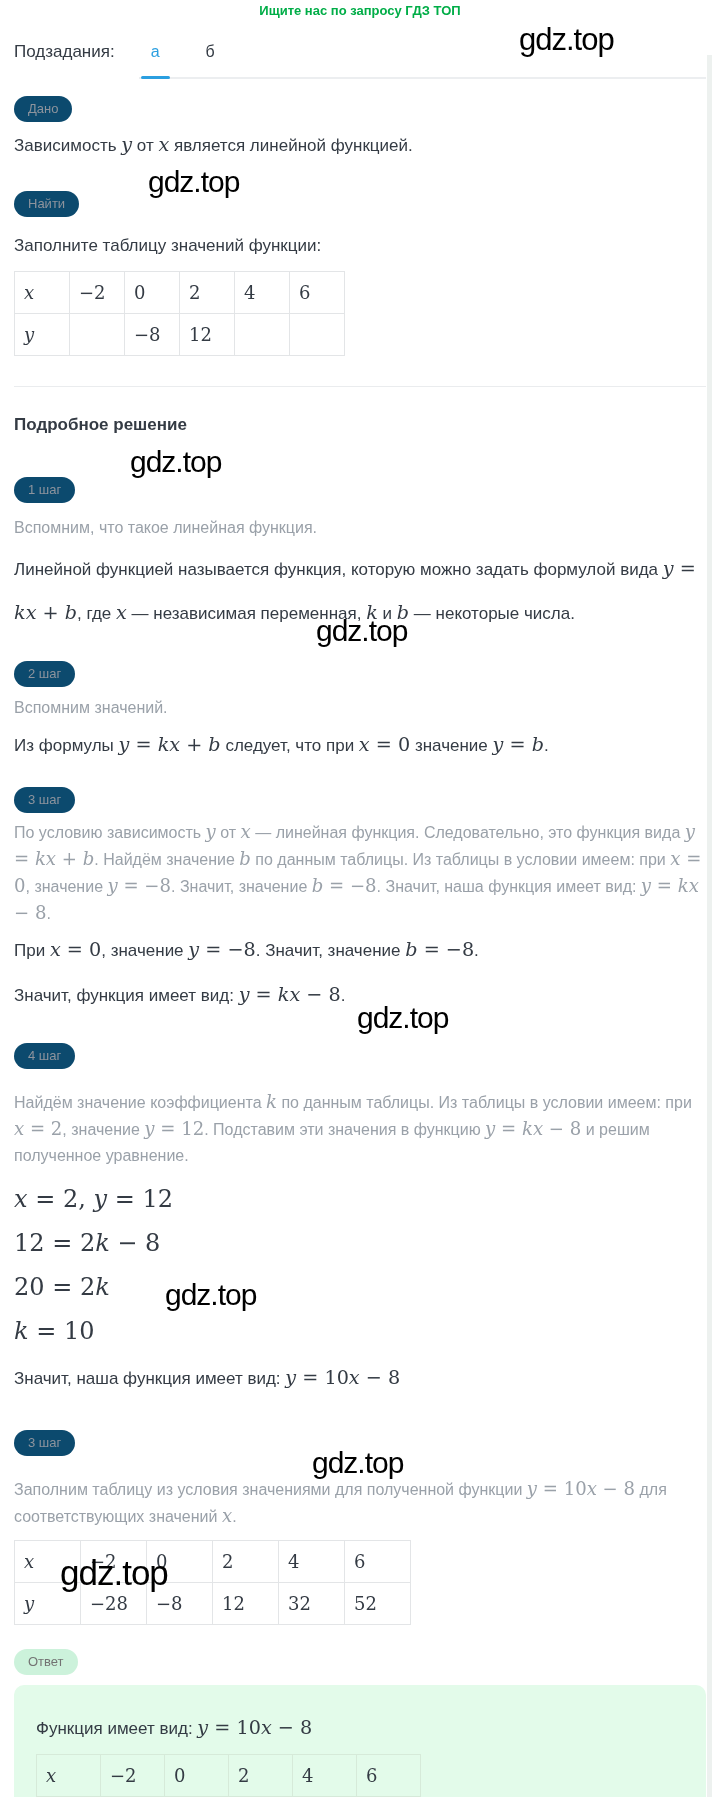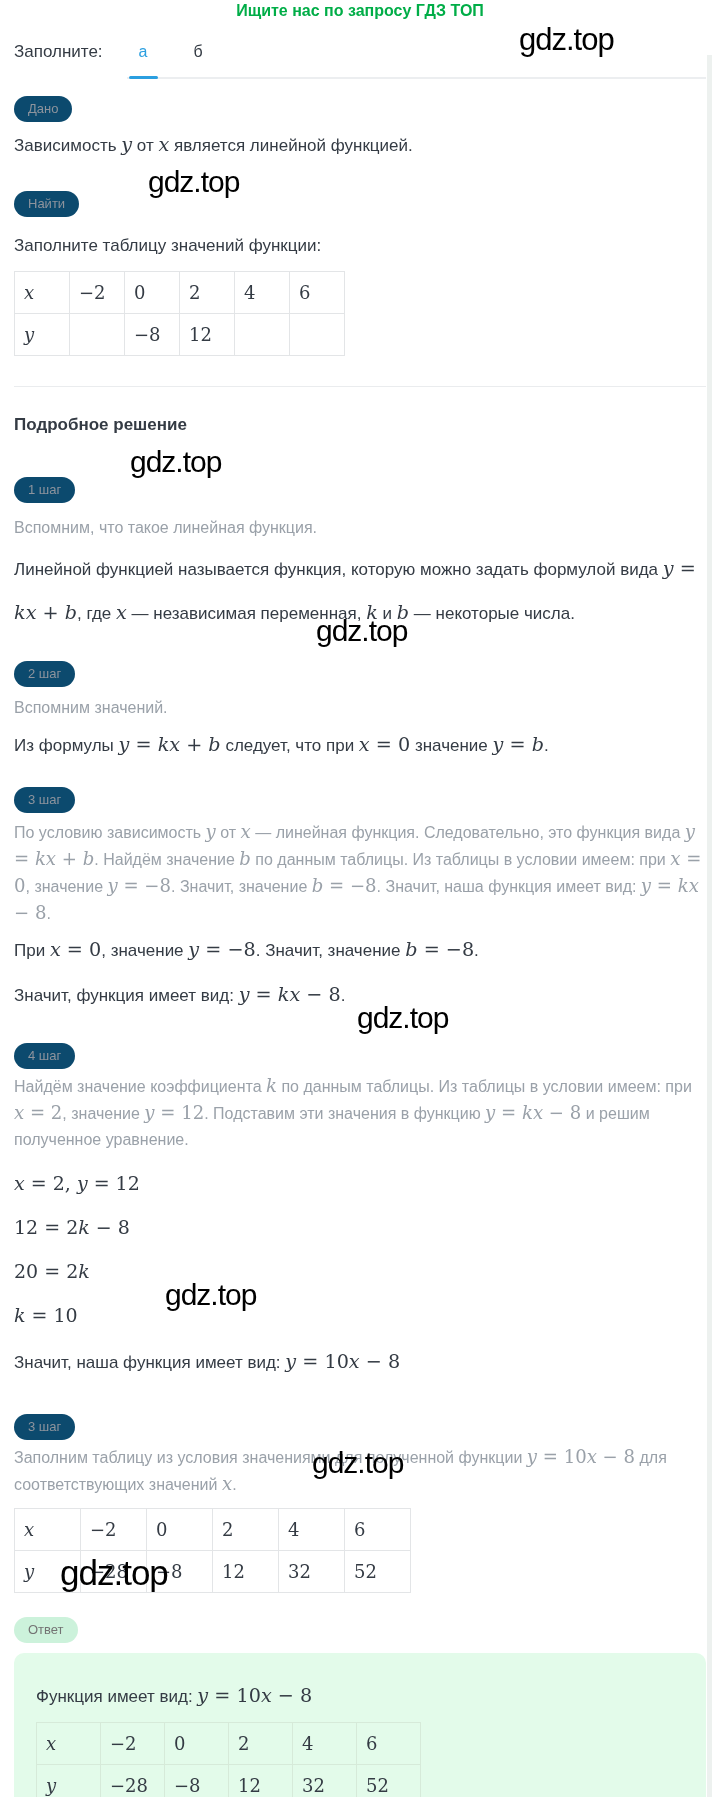--- a/index.html
+++ b/index.html
@@ -1,20 +1,20 @@
 <!DOCTYPE html>
 <html lang="ru"><head>
 <meta charset="utf-8">
 <style>
   html,body { margin:0; padding:0; background:#ffffff; }
   body { width:720px; height:1797px; position:relative; overflow:hidden;
          font-family:"Liberation Sans", sans-serif; color:#343b44; }
   .container { padding:0 14px; position:relative; }
 
-  .promo { padding-top:3px; text-align:center; font-size:16px; font-weight:600;
+  .promo { padding-top:3px; text-align:center; font-size:13px; font-weight:600;
            color:#00ad47; line-height:16px; }
 
   .tabs-row { display:flex; align-items:stretch; margin-top:18px; }
   .subtasks-label { font-size:17px; line-height:22px; padding-top:4px; color:#343b44; white-space:nowrap; }
   .tabs { display:flex; gap:30px; margin-left:24px; flex:1; border-bottom:2px solid #eceef0; padding-left:4px; }
   .tab { font-size:16px; line-height:22px; padding:4px 8px 14px; color:#343b44; position:relative; cursor:pointer; }
   .tab.active { color:#2b9fe0; }
   .tab.active::after { content:""; position:absolute; left:-2px; right:-2px; bottom:-2px;
                        height:3px; background:#2b9fe0; border-radius:2px; }
 
@@ -22,21 +22,21 @@
            line-height:16px; padding:5px 14px; border-radius:14px; }
   .badge.green { background:#ccf2db; color:#737373; }
 
   .hint { color:#9aa1a9; font-size:16px; line-height:26px; }
   .text { color:#343b44; font-size:17px; line-height:30px; }
   .text.tall { line-height:43px; }
 
   .math { font-family:"DejaVu Serif", serif; font-size:1.13em; font-style:normal; }
   .math i { font-style:italic; }
 
-  .equation { font-family:"DejaVu Serif", serif; font-size:19px; line-height:24px;
+  .equation { font-family:"DejaVu Serif", serif; font-size:24px; line-height:24px;
               margin:0 0 20px; color:#343b44; }
   .equation i { font-style:italic; }
 
   table.val-table { border-collapse:collapse; margin-top:10px; }
   table.val-table td { border:1px solid #e3e5e7; height:41px; padding:0 4px 0 9px;
                        font-family:"DejaVu Serif", serif; font-size:18px; color:#343b44;
                        vertical-align:middle; text-align:left; }
   table.val-table td i { font-style:italic; }
   table.t1 td { width:41px; }
   table.t2 td { width:52px; }
@@ -51,31 +51,31 @@
   .wm { position:absolute; left:0; top:0; color:#000; font-weight:400;
         letter-spacing:-1px; white-space:nowrap; line-height:1; z-index:5;
         font-family:"Liberation Sans", sans-serif; pointer-events:none; }
 
   .scroll-track { position:absolute; top:55px; bottom:0; right:8px; width:5px; background:#edf1ef; }
 
   
   .mt6{margin-top:6px}.mt8{margin-top:8px}.mt12{margin-top:12px}
   .mt14{margin-top:14px}.mt17{margin-top:17px}.mt18{margin-top:18px}.mt20{margin-top:20px}
   .mt24{margin-top:24px}.mt26{margin-top:26px}.mt30{margin-top:30px}.mt32{margin-top:32px}
-  .mt36{margin-top:36px}.mt38{margin-top:38px}.mt2{margin-top:2px}.mt4{margin-top:4px}
+  .mt36{margin-top:36px}.mt38{margin-top:38px}.mt2{margin-top:2px}.mt4{margin-top:20px}
 </style>
 </head>
 <body>
 
 <div class="container">
 
   <div class="promo">Ищите нас по запросу ГДЗ ТОП</div>
 
   <div class="tabs-row">
-    <div class="subtasks-label">Заполните:</div>
+    <div class="subtasks-label">Подзадания:</div>
     <div class="tabs">
       <div class="tab active">а</div>
       <div class="tab">б</div>
     </div>
   </div>
 
   <div class="mt17">
     <span class="badge">Дано</span>
   </div>
   <div class="text mt8">Зависимость <span class="math"><i>y</i></span> от <span class="math"><i>x</i></span> является линейной функцией.</div>

